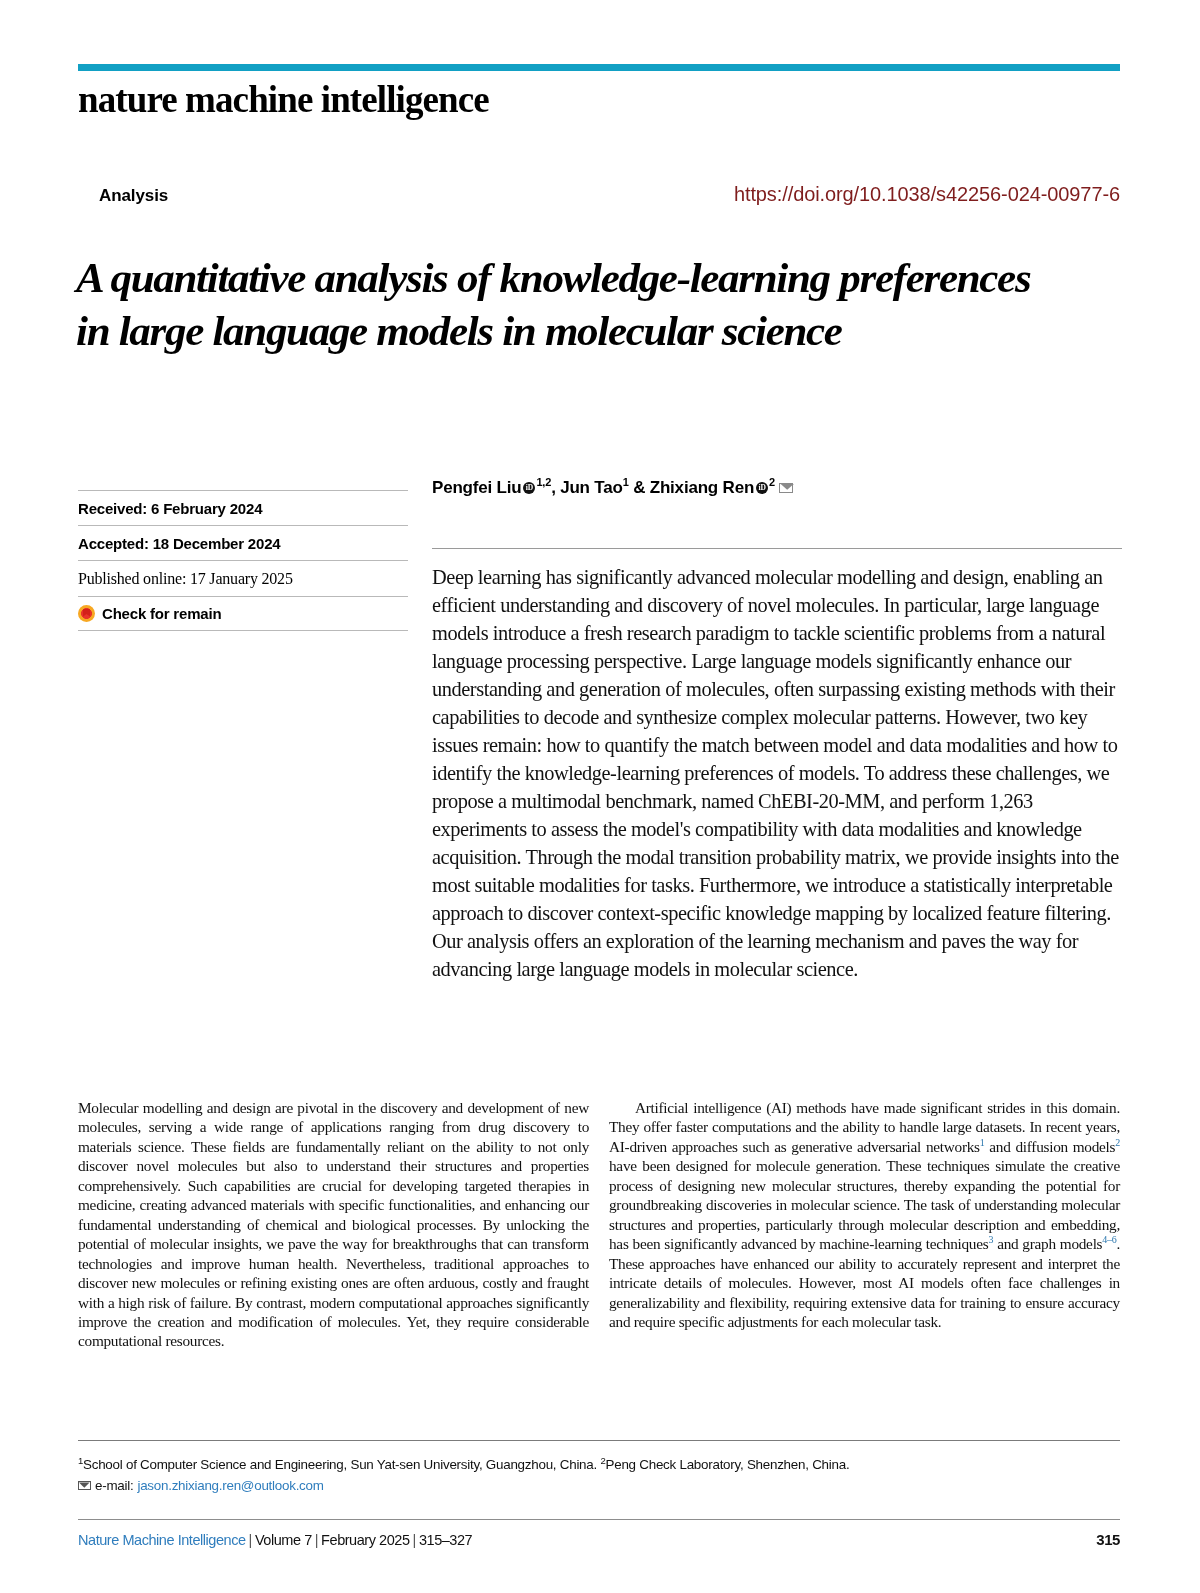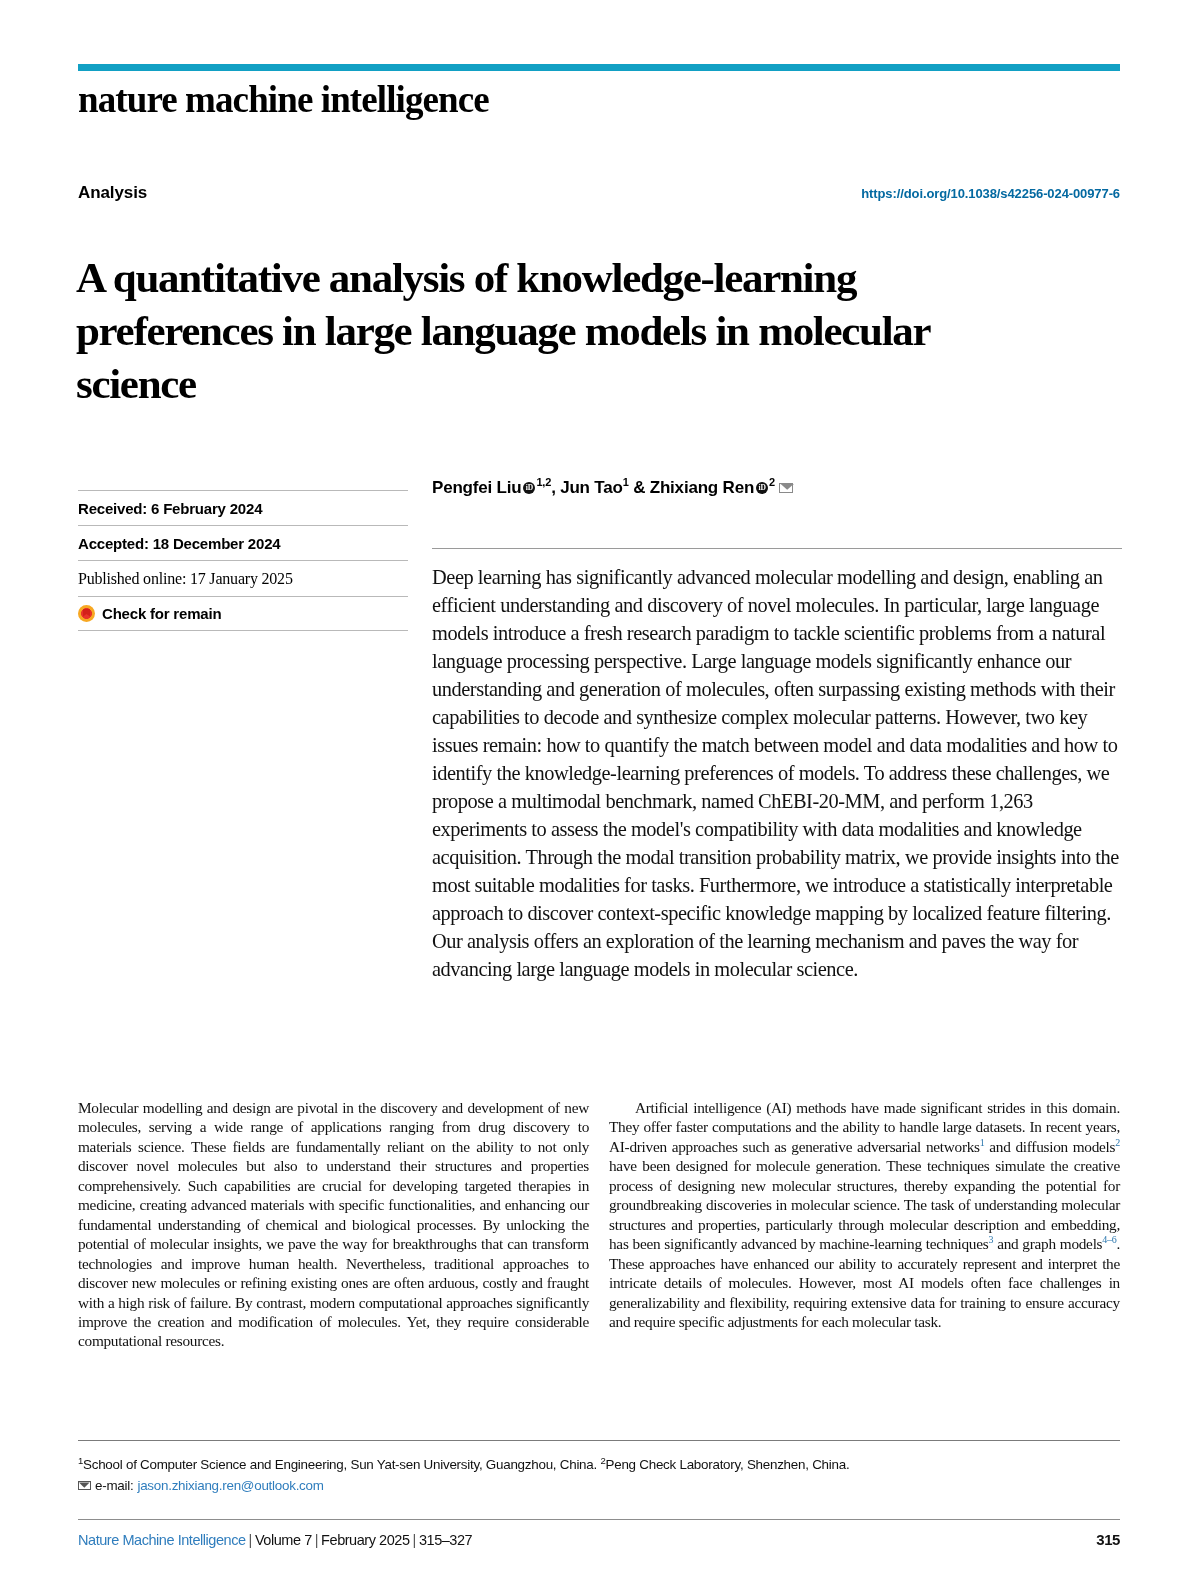--- a/index.html
+++ b/index.html
@@ -51,41 +51,42 @@
     top: 183px;
     width: 1042px;
     display: flex;
     align-items: baseline;
     justify-content: space-between;
   }
   .article-type {
     font-size: 17px;
     font-weight: bold;
     letter-spacing: -0.1px;
+    margin-left: 21px;
   }
   .doi-link {
-    font-size: 13px;
-    color: #0369a1;
+    font-size: 20px;
+    color: #7f1d1d;
     text-decoration: none;
     letter-spacing: -0.1px;
-    font-weight: bold;
   }
 
   
   .title {
     position: absolute;
     left: 76px;
     top: 222px;
     width: 960px;
     font-family: "Liberation Serif", serif;
     font-weight: bold;
     font-size: 43px;
     line-height: 53px;
     letter-spacing: -1.3px;
     color: #000;
+    font-style: italic;
   }
 
   
   .meta {
     position: absolute;
     left: 78px;
     top: 490px;
     width: 330px;
   }
   .meta-row {

